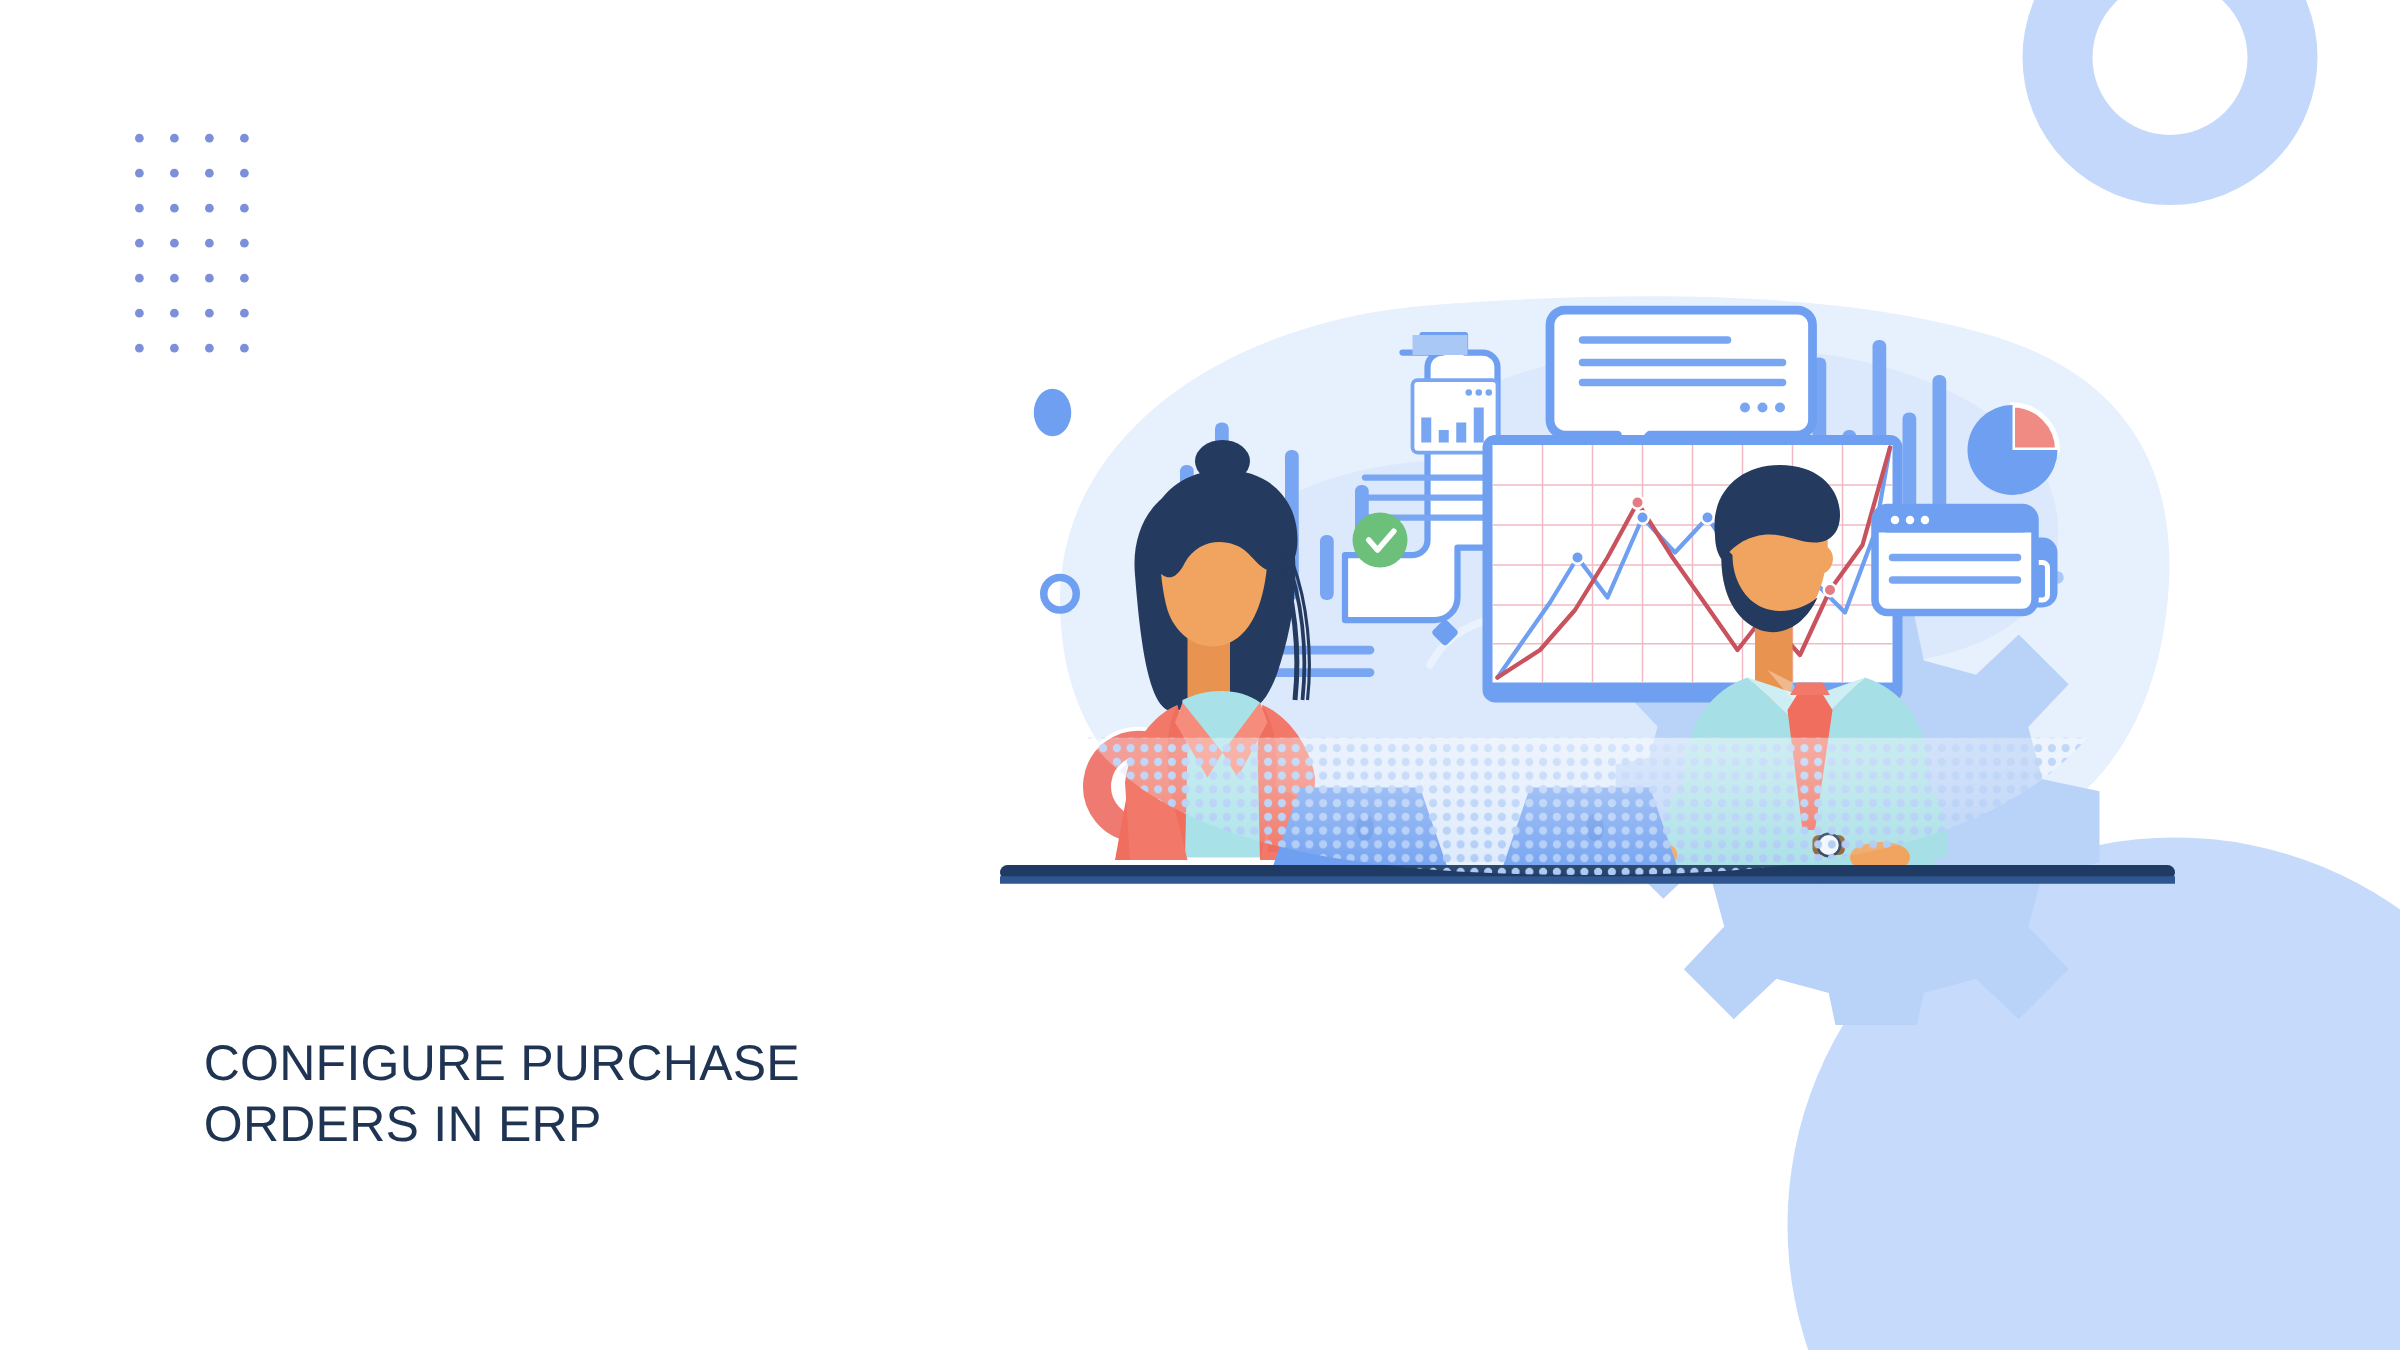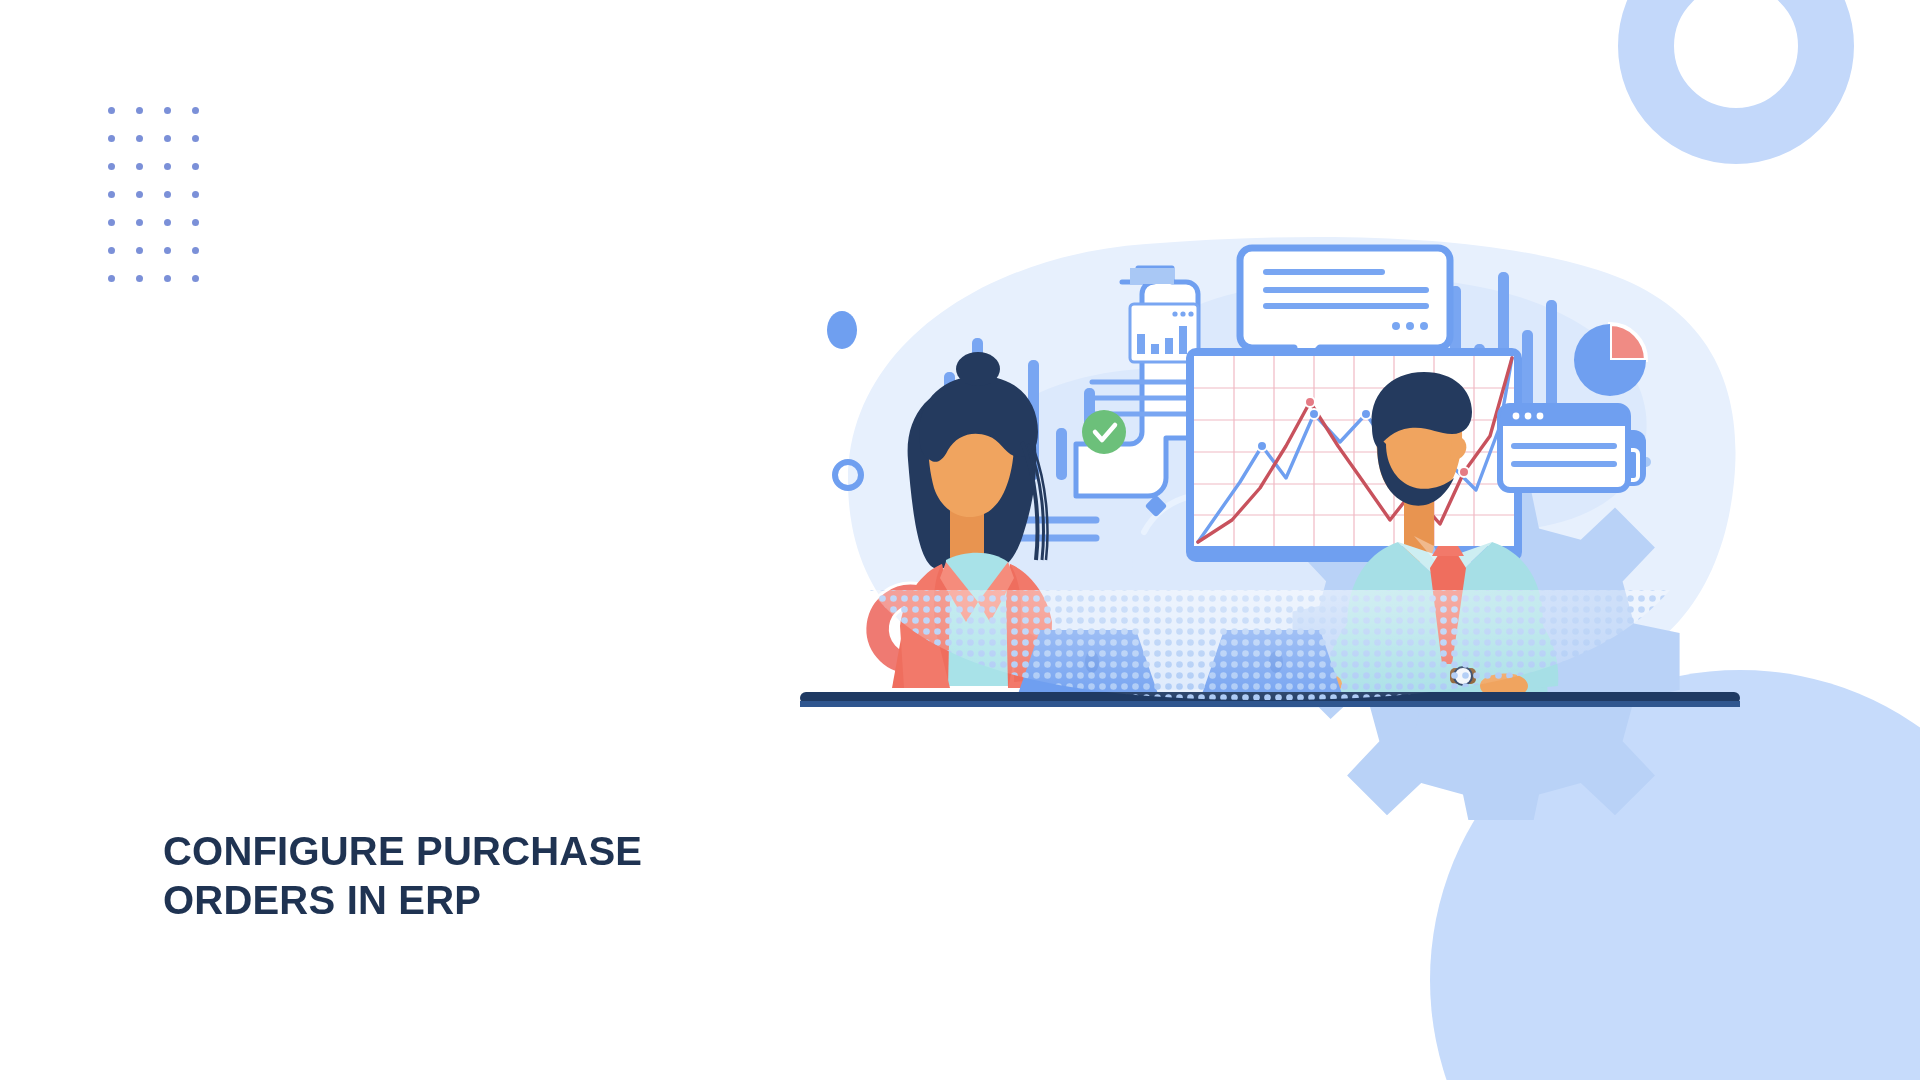--- a/index.html
+++ b/index.html
@@ -49,21 +49,21 @@
     background:#7b90d8;
   }
 
   
   .headline {
     position:absolute;
     left:163px; top:827px;
     width:640px;
     color:#1f3352;
     font-size:40px;
-    font-weight:bold;
+    font-weight:normal;
     line-height:1.23;
     letter-spacing:0.2px;
     text-transform:uppercase;
   }
 
   
   .illustration {
     position:absolute;
     left:800px; top:230px;
     width:940px; height:590px;

